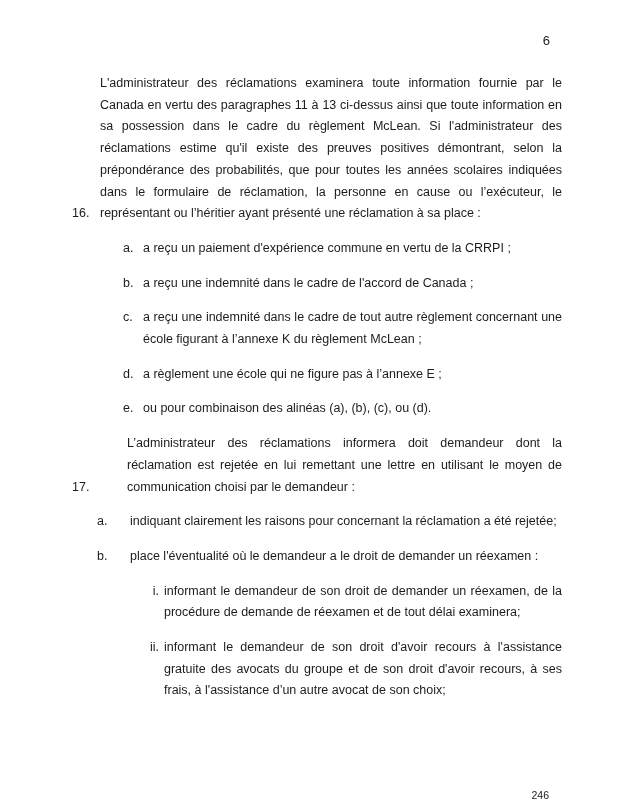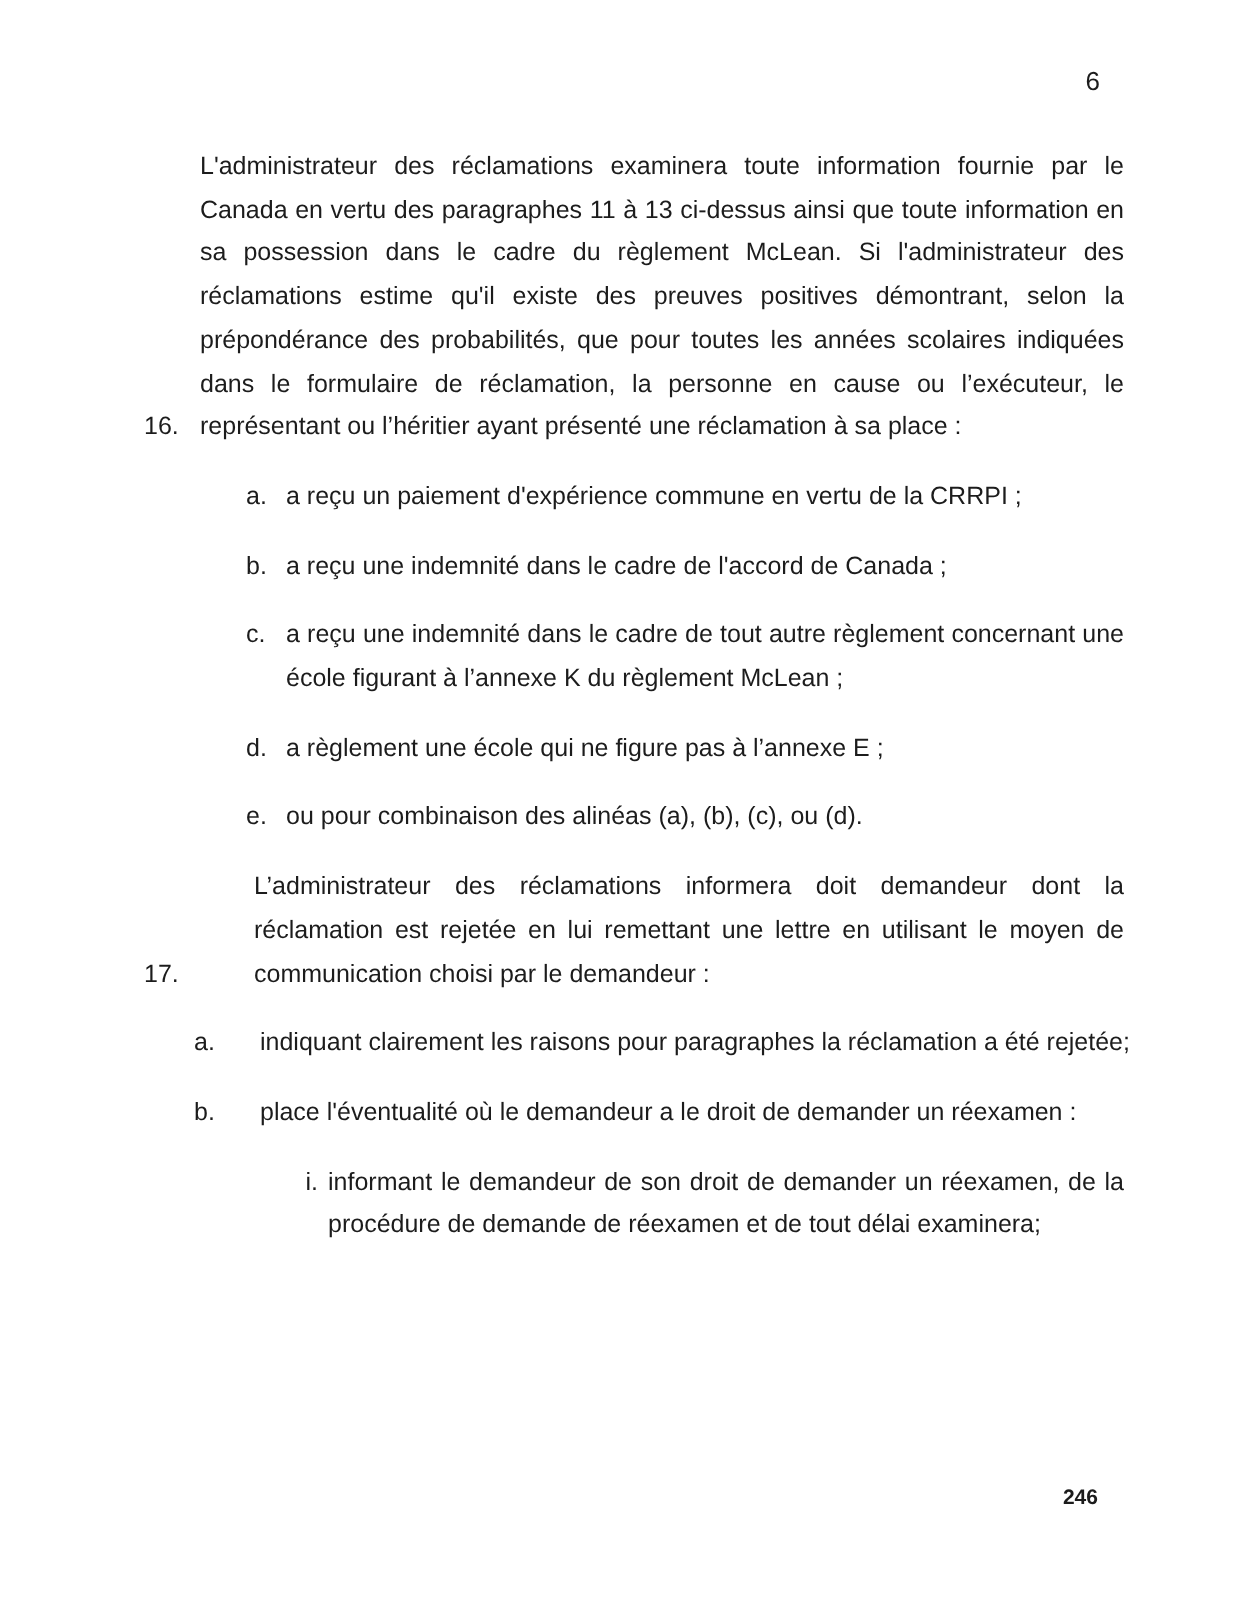--- a/index.html
+++ b/index.html
@@ -19,24 +19,23 @@
     overflow: hidden;
   }
   .pagenum-top {
     position: absolute;
     top: 30px;
     right: 73px;
     font-size: 13px;
   }
   .pagenum-bottom {
     position: absolute;
-    top: 739px;
+    top: 785px;
     right: 74px;
     font-size: 10.5px;
-    font-weight: bold;
   }
   .content {
     position: absolute;
     left: 72px;
     top: 73px;
     width: 490px;
   }
   .para {
     display: flex;
     align-items: flex-end;
@@ -119,29 +118,33 @@
     </div>
 
 
     <div class="para para-17">
       <div class="pnum">17.</div>
       <div class="pbody">L’administrateur des réclamations informera doit demandeur dont la réclamation est rejetée en lui remettant une lettre en utilisant le moyen de communication choisi par le demandeur :</div>
     </div>
 
     <div class="item lvl-17 oneline">
       <div class="marker">a.</div>
-      <div class="itext">indiquant clairement les raisons pour paragraphes la réclamation a été rejetée;</div>
+      <div class="itext">indiquant clairement les raisons pour concernant la réclamation a été rejetée;</div>
     </div>
     <div class="item lvl-17 oneline">
       <div class="marker">b.</div>
       <div class="itext">place l'éventualité où le demandeur a le droit de demander un réexamen :</div>
     </div>
 
     <div class="item lvl-sub">
       <div class="marker">i.</div>
       <div class="itext">informant le demandeur de son droit de demander un réexamen, de la procédure de demande de réexamen et de tout délai examinera;</div>
     </div>
+    <div class="item lvl-sub">
+      <div class="marker">ii.</div>
+      <div class="itext">informant le demandeur de son droit d'avoir recours à l'assistance gratuite des avocats du groupe et de son droit d'avoir recours, à ses frais, à l'assistance d’un autre avocat de son choix;</div>
+    </div>
 
   </div>
 
   <div class="pagenum-bottom">246</div>
 
 </div>
 
 </body></html>

